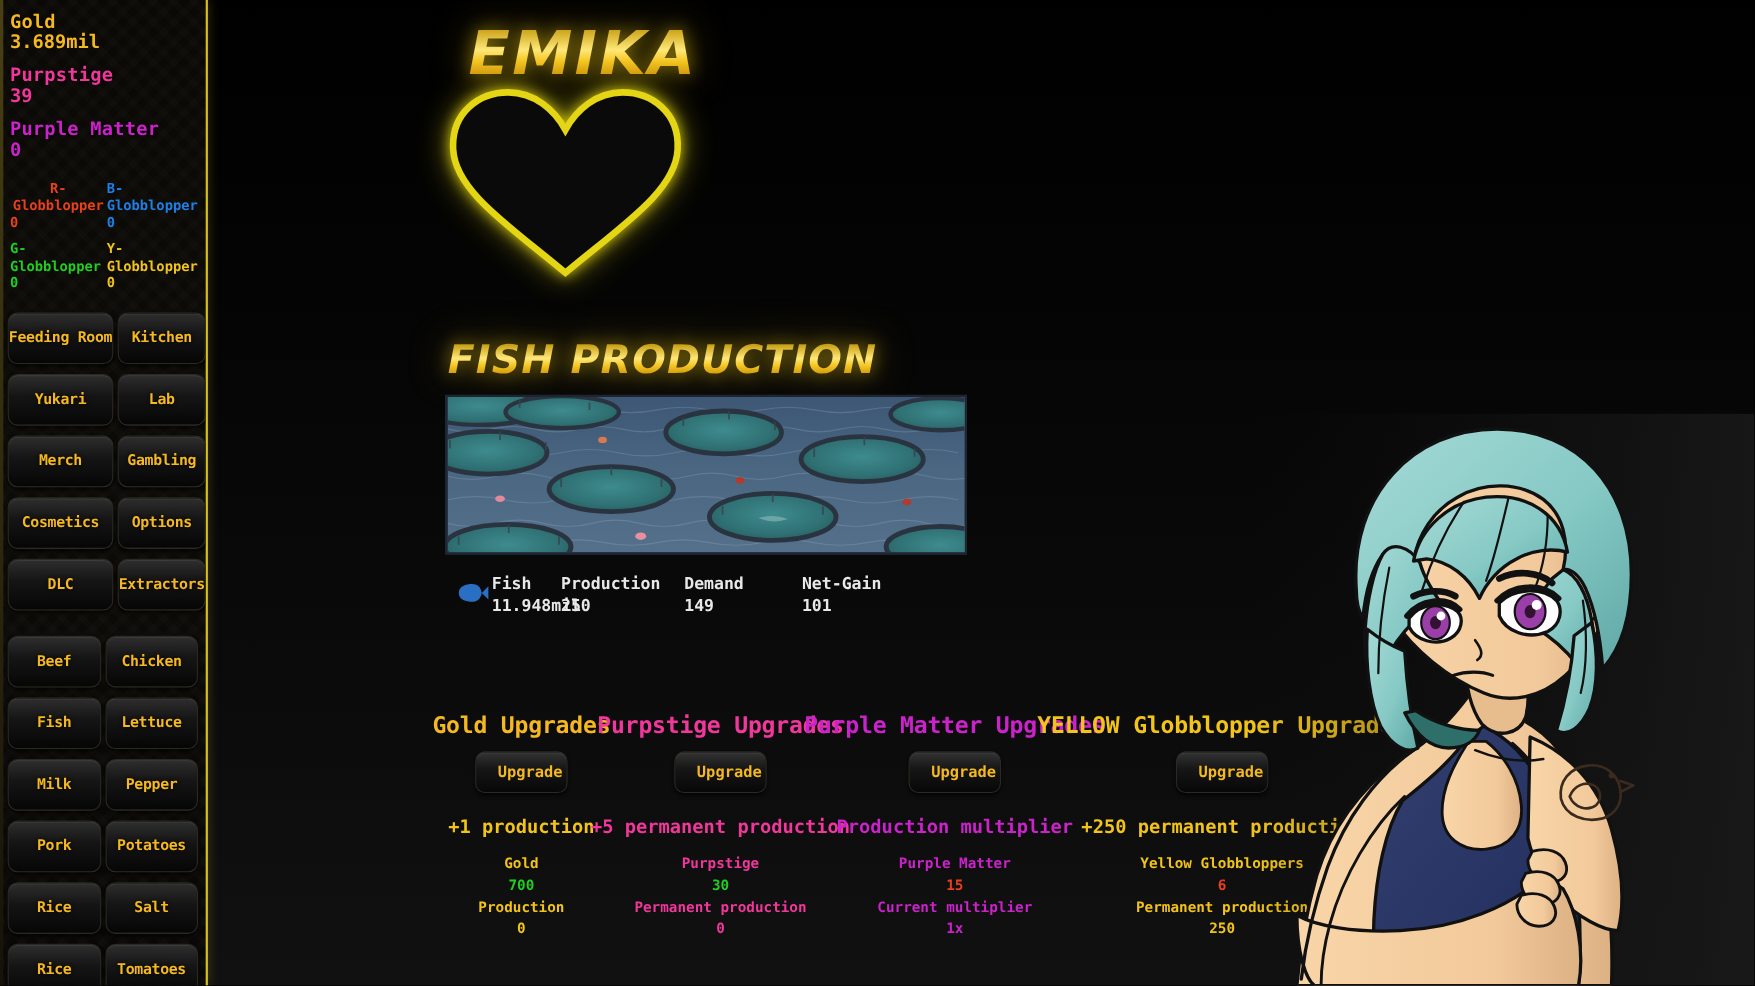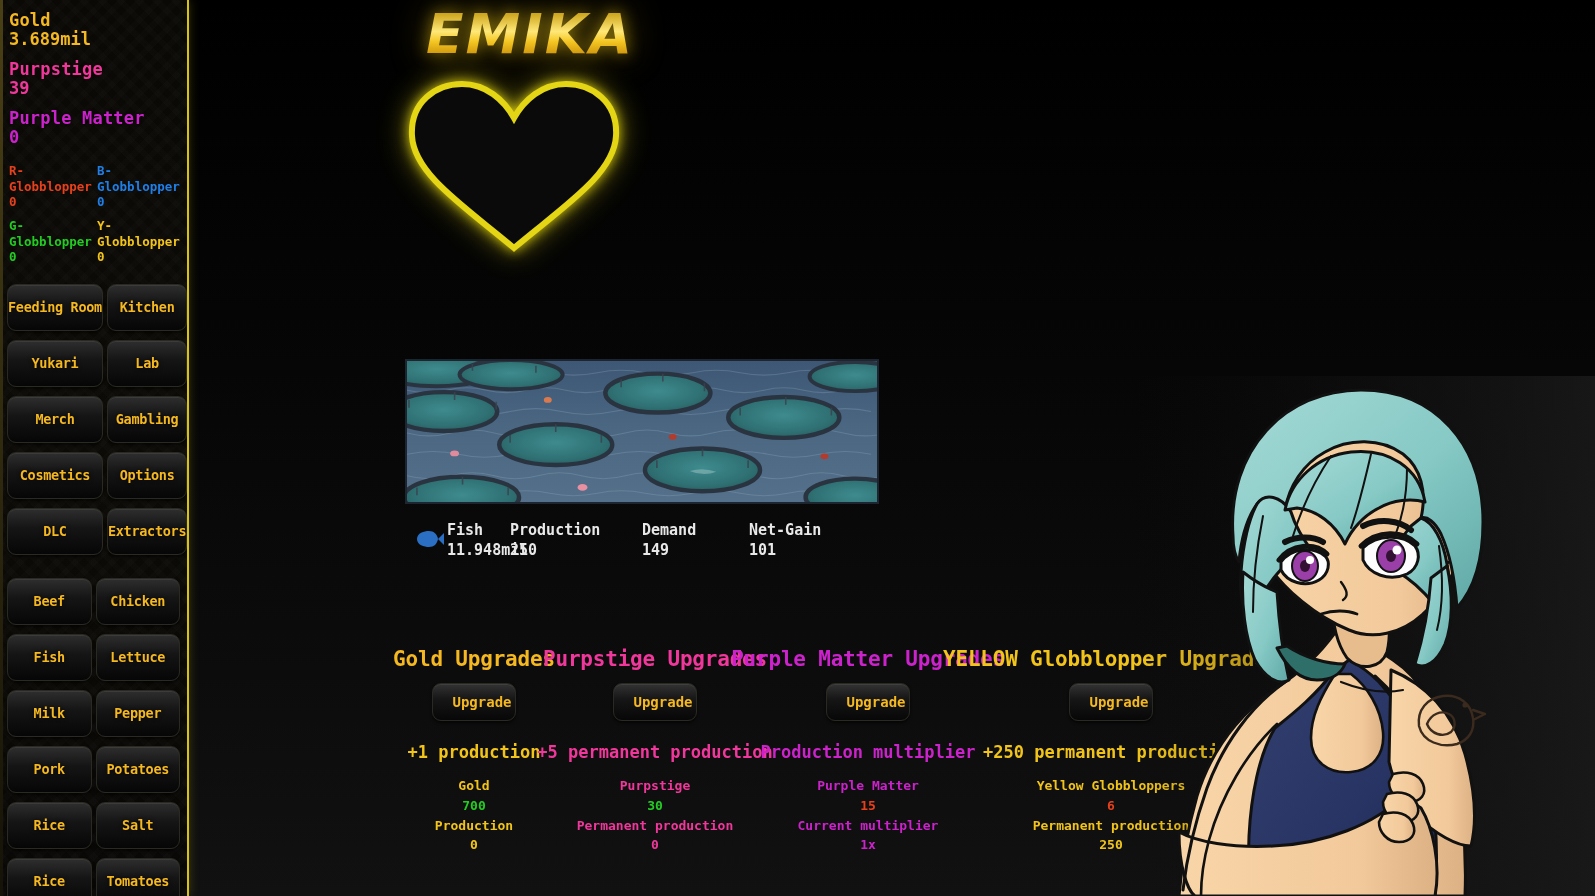--- a/index.html
+++ b/index.html
@@ -69,21 +69,21 @@
   #content{ position:absolute; left:189px; top:0; right:0; bottom:0; }
 
   .gold-title{
     font-family:"DejaVu Sans", sans-serif;
     font-weight:bold; font-style:italic;
     background:linear-gradient(180deg,#6a5408 0%,#c9a016 16%,#ffe878 46%,#f4c622 62%,#c98f0a 85%,#8a6207 100%);
     -webkit-background-clip:text; background-clip:text; color:transparent;
     filter:drop-shadow(0 0 8px rgba(236,196,20,.55)) drop-shadow(0 0 18px rgba(226,186,16,.30));
     letter-spacing:2px;
   }
-  #emika-title{ position:absolute; left:237px; top:2px; font-size:55px; }
+  #emika-title{ position:absolute; left:237px; top:16px; font-size:55px; }
 
   #heart-wrap{ position:absolute; left:215px; top:78px; width:220px; height:175px; }
   #heart-wrap svg{ width:100%; height:100%; filter:drop-shadow(0 0 6px rgba(228,214,20,.85)) drop-shadow(0 0 14px rgba(228,214,20,.45)); }
 
   #fish-prod-title{ position:absolute; left:218px; top:307px; font-size:36px; letter-spacing:1px; }
 
   
   #farm-img{
     position:absolute; left:216px; top:359px; width:474px; height:145px;
     border:2px solid #1d2630;
@@ -93,21 +93,21 @@
   #farm-img svg{ display:block; width:100%; height:100%; }
 
   
   #stats-row{ position:absolute; left:226px; top:521px; display:flex; }
   .stat{ color:#e8e8e8; font-family:"DejaVu Sans Mono", monospace; }
   .stat .slabel{ font-size:15px; font-weight:bold; line-height:1.3; }
   .stat .svalue{ font-size:15px; font-weight:bold; line-height:1.3; }
   #stat-fish{ width:95px; display:flex; align-items:flex-start; }
   #fish-icon{ width:30px; height:20px; margin-top:8px; margin-right:2px; flex:0 0 auto; }
   #stat-prod{ width:112px; }
-  #stat-demand{ width:107px;margin-left:20px; }
+  #stat-demand{ width:107px; }
 
   
   #upgrades{ position:absolute; left:203px; top:647px; display:flex; align-items:flex-start; }
   .up-col{ display:flex; flex-direction:column; align-items:center; }
   .up-col.c0{ width:164px; }
   .up-col.c1{ width:198px; }
   .up-col.c2{ width:228px; }
   .up-col.c3{ width:258px; }
   .up-head{
     font-family:"DejaVu Sans Mono", monospace;
@@ -153,21 +153,21 @@
         <div class="res-val" style="color: rgb(242, 55, 156);">39</div>
       </div>
       <div class="big-res">
         <div class="res-name" style="color: rgb(204, 34, 204);">Purple Matter</div>
         <div class="res-val" style="color: rgb(204, 34, 204);">0</div>
       </div>
     </div>
 
     <div class="glob-grid">
       <div class="glob-cell">
-        <div class="gname" style="color: rgb(232, 64, 28);">R-Globblopper</div>
+        <div class="gname" style="color: rgb(232, 64, 28); text-align: center;">R-Globblopper</div>
         <div class="gval" style="color: rgb(232, 64, 28);">0</div>
       </div>
       <div class="glob-cell">
         <div class="gname" style="color: rgb(31, 127, 232);">B-Globblopper</div>
         <div class="gval" style="color: rgb(31, 127, 232);">0</div>
       </div>
       <div class="glob-cell">
         <div class="gname" style="color: rgb(34, 204, 34);">G-Globblopper</div>
         <div class="gval" style="color: rgb(34, 204, 34);">0</div>
       </div>
@@ -212,20 +212,21 @@
   <div id="content">
 
     <div id="emika-title" class="gold-title">EMIKA</div>
 
     <div id="heart-wrap">
       <svg viewBox="0 0 220 175" xmlns="http://www.w3.org/2000/svg">
         <path d="M110 170 C 60 128, 10 96, 8 58 C 6 24, 32 6, 58 6 C 82 6, 100 22, 110 40 C 120 22, 138 6, 162 6 C 188 6, 214 24, 212 58 C 210 96, 160 128, 110 170 Z" fill="#0a0a0a" stroke="#e4d614" stroke-width="6"></path>
       </svg>
     </div>
 
+    <div id="fish-prod-title" class="gold-title">FISH PRODUCTION</div>
 
     <div id="farm-img">
       <svg viewBox="0 0 474 145" xmlns="http://www.w3.org/2000/svg" preserveAspectRatio="none">
         <defs>
           <linearGradient id="water" x1="0" y1="0" x2="0" y2="1">
             <stop offset="0%" stop-color="#3d5775"></stop>
             <stop offset="45%" stop-color="#4a6681"></stop>
             <stop offset="100%" stop-color="#54708a"></stop>
           </linearGradient>
           <radialGradient id="pen" cx="50%" cy="45%" r="60%">

